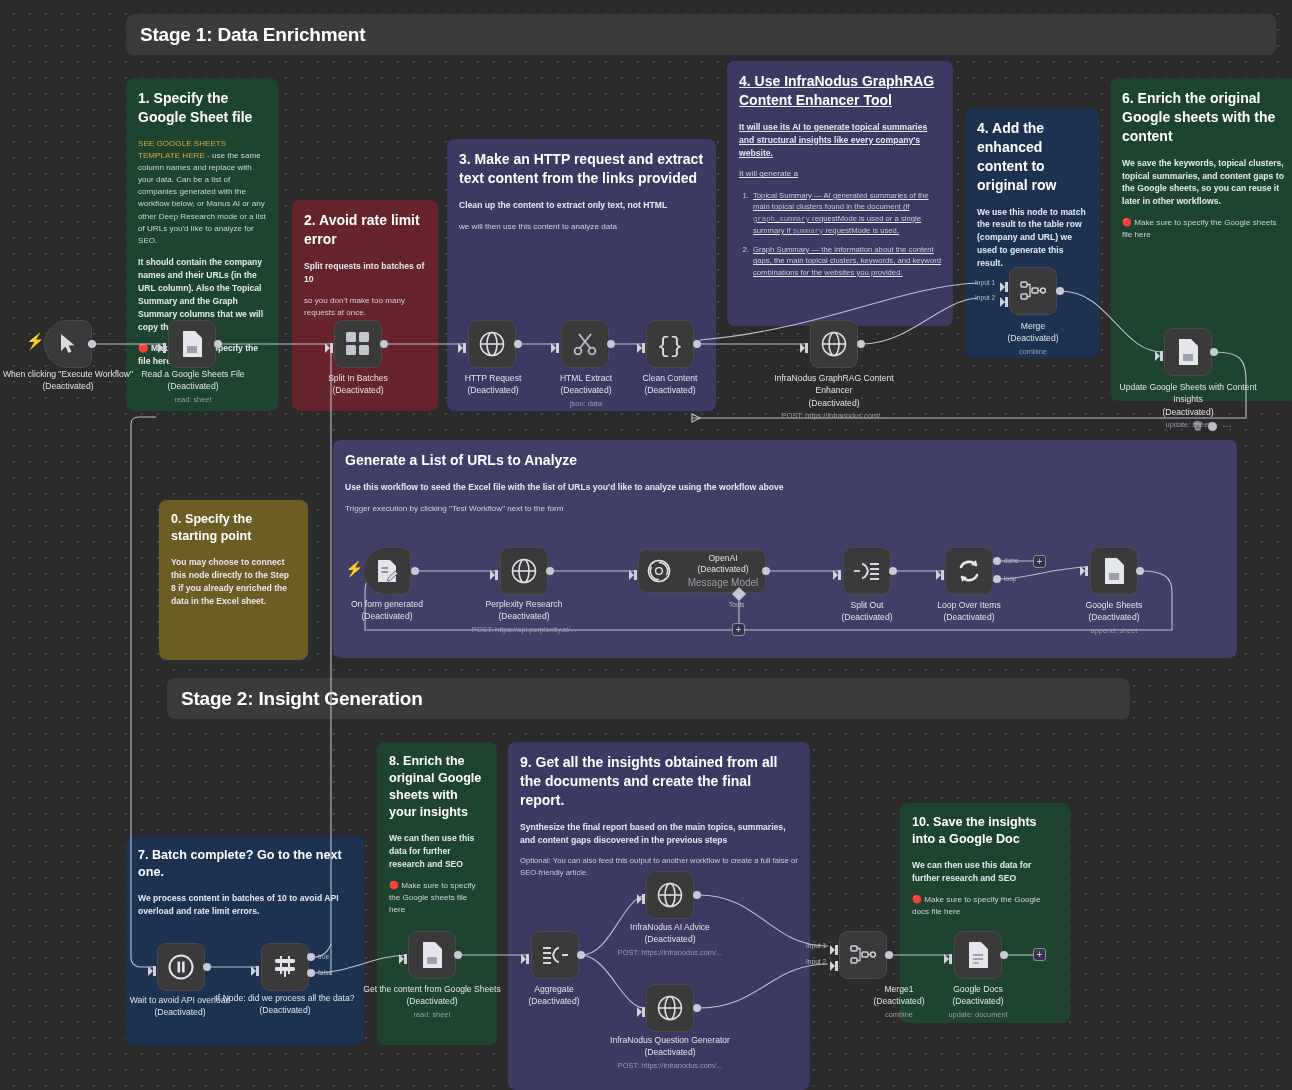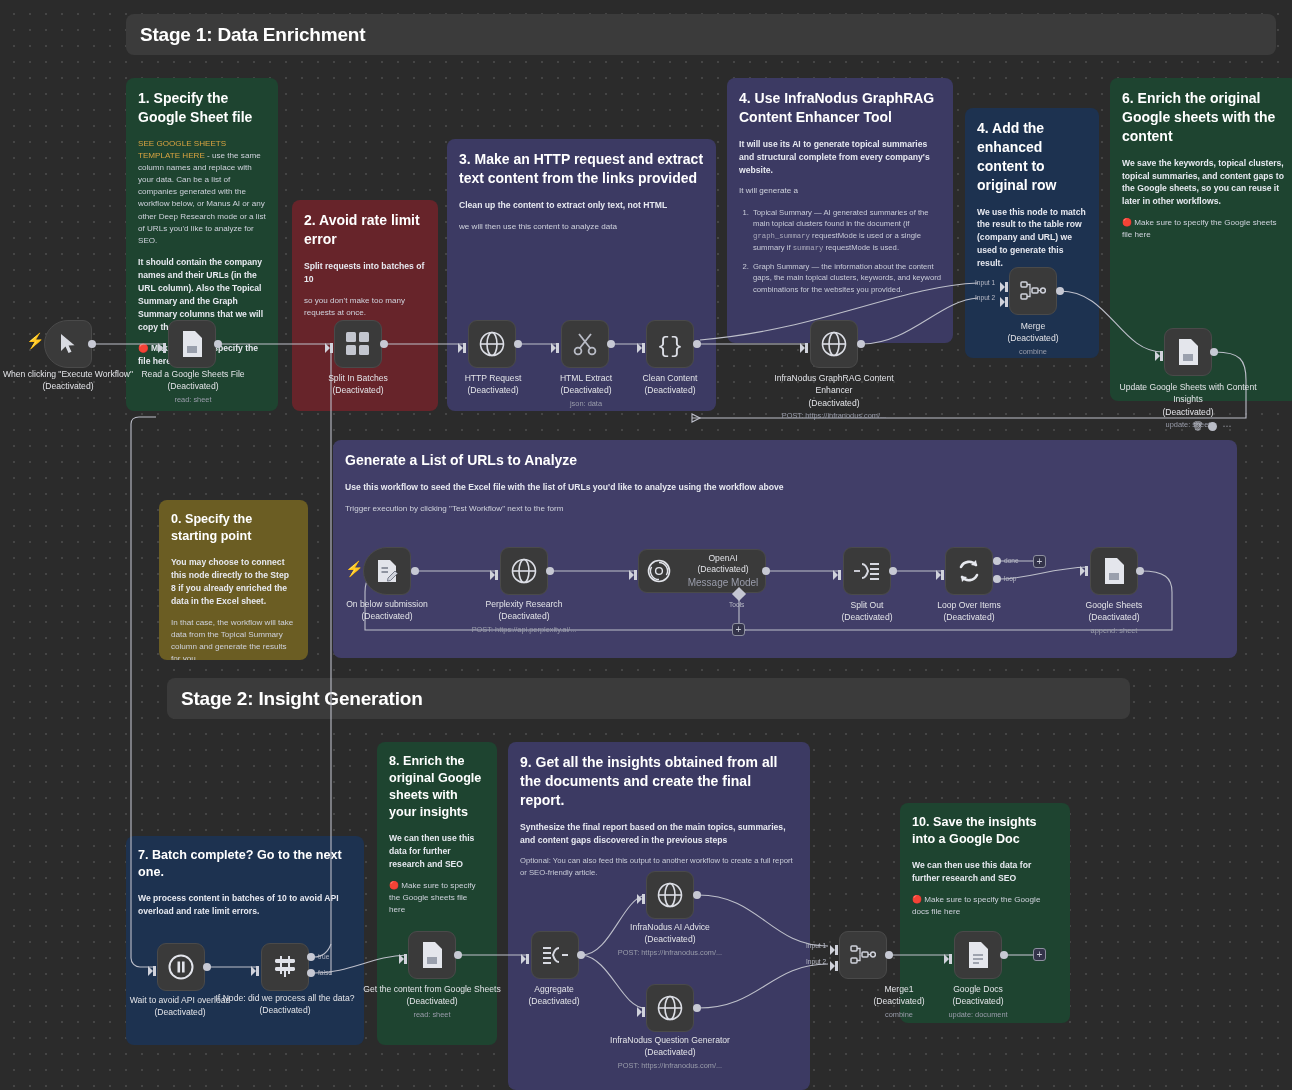--- a/index.html
+++ b/index.html
@@ -152,23 +152,23 @@
     <div class="body">Split requests into batches of 10</div>
     <div class="body reg">so you don't make too many requests at once.</div>
   </div>
 
   <div class="note purple" style="left:447px; top:139px; width:269px; height:272px;">
     <div class="title">3. Make an HTTP request and extract text content from the links provided</div>
     <div class="body">Clean up the content to extract only text, not HTML</div>
     <div class="body reg">we will then use this content to analyze data</div>
   </div>
 
-  <div class="note purple" style="left:727px; top:78px; width:226px; height:265px;">
+  <div class="note purple" style="left:727px; top:61px; width:226px; height:265px;text-decoration:underline;">
     <div class="title">4. Use InfraNodus GraphRAG Content Enhancer Tool</div>
-    <div class="body">It will use its AI to generate topical summaries and structural complete from every company's website.</div>
+    <div class="body">It will use its AI to generate topical summaries and structural insights like every company's website.</div>
     <div class="body reg">It will generate a</div>
     <ol>
       <li>
         <span>Topical Summary — AI generated summaries of the main topical clusters found in the document (if </span><span class="mono">graph_summary</span><span> requestMode is used or a single summary if </span><span class="mono">summary</span><span> requestMode is used.</span>
       </li>
       <li>Graph Summary — the information about the content gaps, the main topical clusters, keywords, and keyword combinations for the websites you provided.</li>
     </ol>
   </div>
 
   <div class="note blue" style="left:965px; top:108px; width:134px; height:250px;">
@@ -181,21 +181,20 @@
     <div class="body">We save the keywords, topical clusters, topical summaries, and content gaps to the Google sheets, so you can reuse it later in other workflows.</div>
     <div class="body reg">
       <span>🔴</span>
       <span>Make sure to specify the Google sheets file here</span>
     </div>
   </div>
 
   <div class="note olive" style="left:159px; top:500px; width:149px; height:160px;">
     <div class="title sm">0. Specify the starting point</div>
     <div class="body">You may choose to connect this node directly to the Step 8 if you already enriched the data in the Excel sheet.</div>
-    <div class="body reg">In that case, the workflow will take data from the Topical Summary column and generate the results for you</div>
   </div>
 
   <div class="note purple2" style="left:333px; top:440px; width:904px; height:218px;">
     <div class="title">Generate a List of URLs to Analyze</div>
     <div class="body">Use this workflow to seed the Excel file with the list of URLs you'd like to analyze using the workflow above</div>
     <div class="body reg">Trigger execution by clicking "Test Workflow" next to the form</div>
   </div>
 
   <div class="stage-banner" style="left:167px; top:678px; width:963px; height:41px;">
     <span>Stage 2: Insight Generation</span>
@@ -211,21 +210,21 @@
     <div class="body">We can then use this data for further research and SEO</div>
     <div class="body reg">
       <span>🔴</span>
       <span>Make sure to specify the Google sheets file here</span>
     </div>
   </div>
 
   <div class="note purple" style="left:508px; top:742px; width:302px; height:348px;">
     <div class="title">9. Get all the insights obtained from all the documents and create the final report.</div>
     <div class="body">Synthesize the final report based on the main topics, summaries, and content gaps discovered in the previous steps</div>
-    <div class="body tiny">Optional: You can also feed this output to another workflow to create a full report or SEO-friendly article.</div>
+    <div class="body tiny">Optional: You can also feed this output to another workflow to create a full false or SEO-friendly article.</div>
   </div>
 
   <div class="note green" style="left:900px; top:803px; width:170px; height:220px;">
     <div class="title sm">10. Save the insights into a Google Doc</div>
     <div class="body">We can then use this data for further research and SEO</div>
     <div class="body reg">
       <span>🔴</span>
       <span>Make sure to specify the Google docs file here</span>
     </div>
   </div>
@@ -495,21 +494,21 @@
       <svg width="22" height="24" viewBox="0 0 22 24">
           <path d="M2 1 h12 l6 6 v16 h-18 z" fill="#e2e4ea"></path>
           <line x1="5.5" y1="9" x2="12" y2="9" stroke="#6c7280" stroke-width="1.4"></line>
           <line x1="5.5" y1="13" x2="12" y2="13" stroke="#6c7280" stroke-width="1.4"></line>
           <path d="M12 19 l7-7 l2.5 2.5 l-7 7 l-3 .6 z" fill="#cfd2da" stroke="#6c7280" stroke-width="0.9"></path>
         </svg>
     </span>
   </div>
   <div class="dot" style="left:411px; top:567px;"></div>
   <div class="node-label" style="left:312px; top:598px;">
-    <span>On below submission</span><br>
+    <span>On form generated</span><br>
     <span>(Deactivated)</span>
   </div>
 
   <div class="inarrow" style="left:490px; top:566px;">
     <svg width="9" height="10">
         <path d="M0 0 L5 5 L0 10 Z" fill="#d0d2db"></path>
         <rect x="5" y="0" width="3" height="10" fill="#d0d2db"></rect>
       </svg>
   </div>
   <div class="node" style="left:500px; top:547px;">

